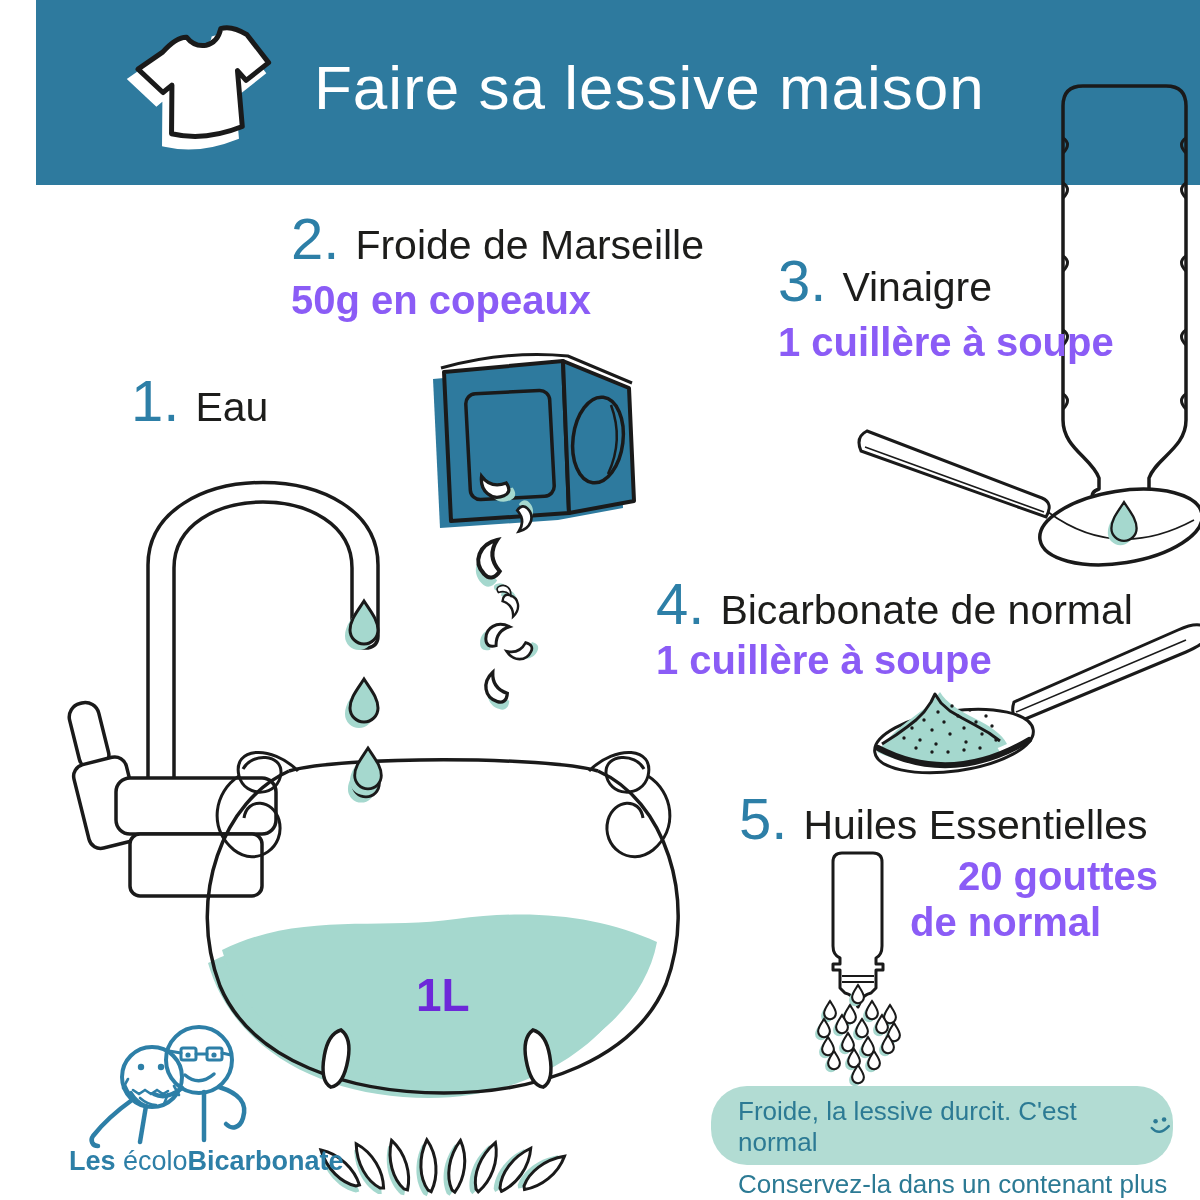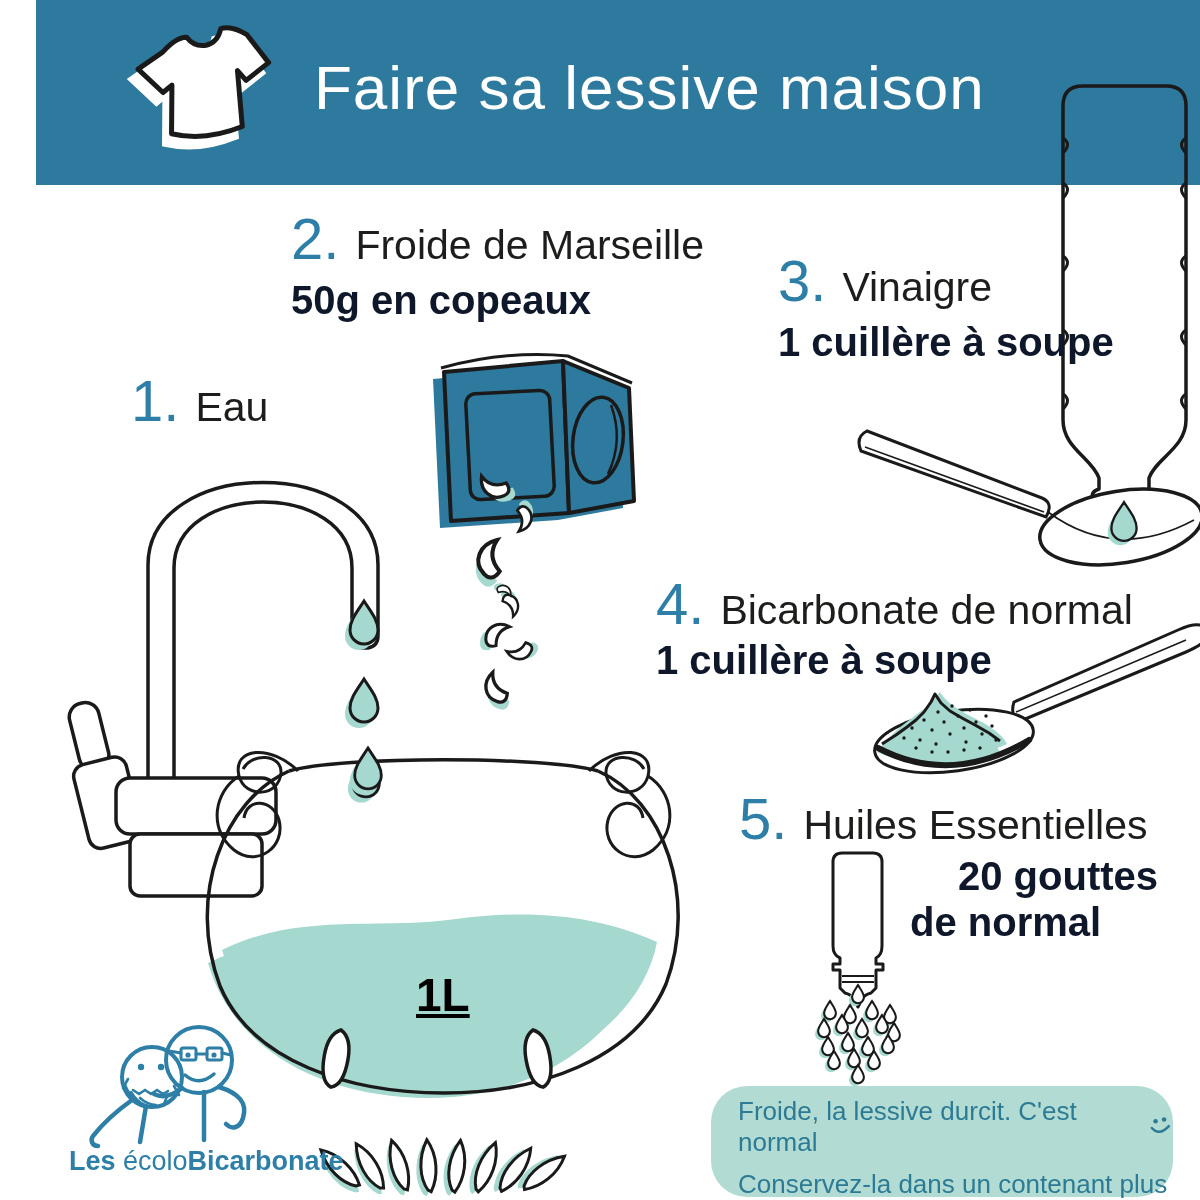--- a/index.html
+++ b/index.html
@@ -6,25 +6,25 @@
   .canvas{position:relative;width:1200px;height:1200px;overflow:hidden;background:#ffffff;
           font-family:"Liberation Sans","DejaVu Sans",sans-serif;margin-left:36px;}
   .abs{position:absolute;}
   
   .header-band{left:0;top:0;width:1200px;height:185px;background:#2e7a9e;z-index:1;}
   .title{left:278px;top:52px;font-size:62px;color:#ffffff;font-weight:400;letter-spacing:1px;z-index:3;white-space:nowrap;}
   
   .step-row{display:flex;align-items:baseline;z-index:3;white-space:nowrap;}
   .step-num{font-size:58px;color:#2d7fa7;font-weight:400;line-height:1;}
   .step-label{font-size:41px;color:#1d1d1b;font-weight:400;margin-left:16px;line-height:1;}
-  .step-detail{font-size:40px;color:#0f172a;font-weight:700;line-height:1;z-index:3;white-space:nowrap;text-align:right;}
-  
-  .liter{font-size:46px;font-weight:700;color:#000000;z-index:3;text-decoration:underline;}
-  
-  .note{left:675px;top:1086px;width:462px;height:111px;background:#b2dcd3;border-radius:36px;
+  .step-detail{font-size:40px;color:#8b5cf6;font-weight:700;line-height:1;z-index:3;white-space:nowrap;text-align:right;}
+  
+  .liter{font-size:46px;font-weight:700;color:#6d28d9;z-index:3;}
+  
+  .note{left:675px;top:1086px;width:462px;height:79px;background:#b2dcd3;border-radius:36px;
         z-index:2;color:#2c7a94;font-size:26px;line-height:1.2;padding:10px 0 0 27px;box-sizing:border-box;}
   .note-line1{display:flex;align-items:center;gap:8px;margin-bottom:11px;}
   
   .brand{left:33px;top:1146px;font-size:27px;color:#2d7fa7;z-index:3;white-space:nowrap;}
   .brand .b{font-weight:700;text-align:center;}
   .brand .l{font-weight:400;}
   svg.art{position:absolute;left:0;top:0;z-index:2;}
 </style>
 </head>
 <body>

